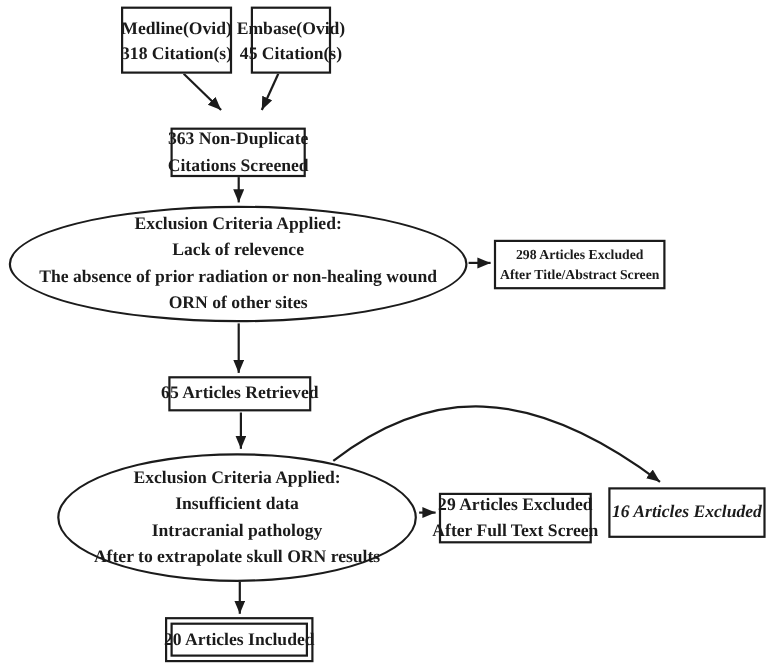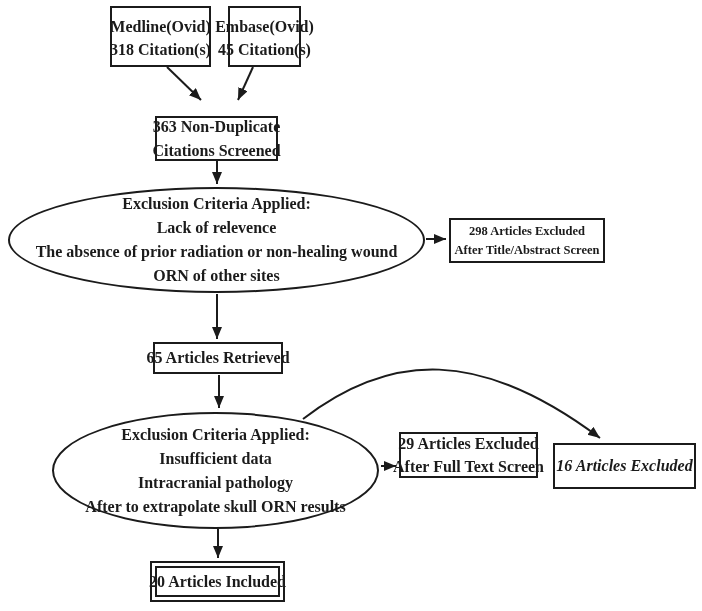--- a/index.html
+++ b/index.html
@@ -23,21 +23,21 @@
   }
   .ln{white-space:nowrap;}
   
   #n-medline   {left:110px;top:6px;  width:101px;height:61px;}
   #n-embase    {left:228px;top:6px;  width:73px; height:61px;}
   #n-screened  {left:155px;top:116px;width:123px;height:45px;}
   #n-excl1     {left:8px;  top:187px;width:417px;height:106px;}
   #n-titlescr  {left:449px;top:218px;width:156px;height:45px;font-size:12.5px;}
   #n-retrieved {left:153px;top:342px;width:130px;height:32px;}
   #n-excl2     {left:52px; top:412px;width:327px;height:117px;}
-  #n-fulltext  {left:399px;top:432px;width:139px;height:46px;}
+  #n-fulltext  {left:399px;top:448px;width:139px;height:46px;}
   #n-extract   {left:553px;top:443px;width:143px;height:46px;font-style:italic;}
   #n-included  {left:150px;top:561px;width:135px;height:41px;}
 </style>
 </head>
 <body>
 
 <div id="stage">
 
   <svg class="edges" width="702" height="611" viewBox="0 0 702 611">
     <defs>

